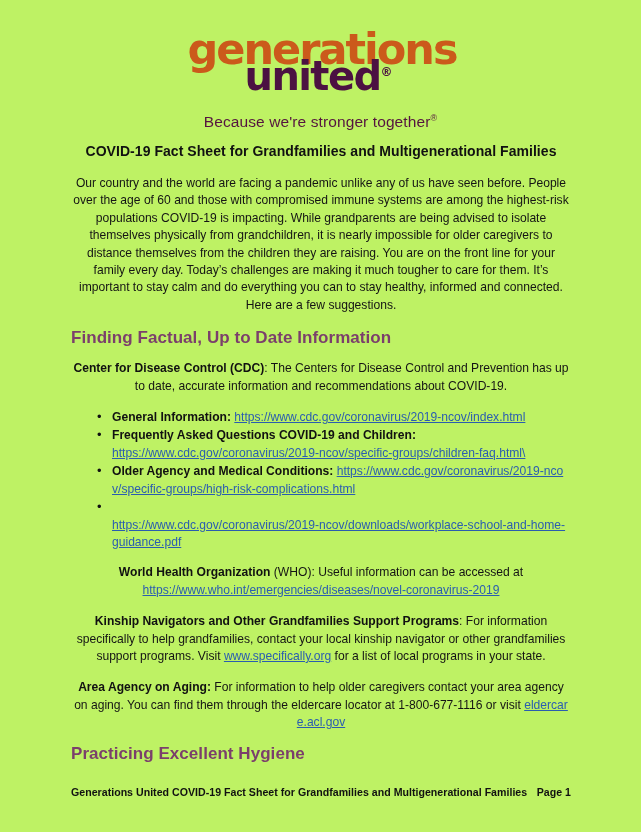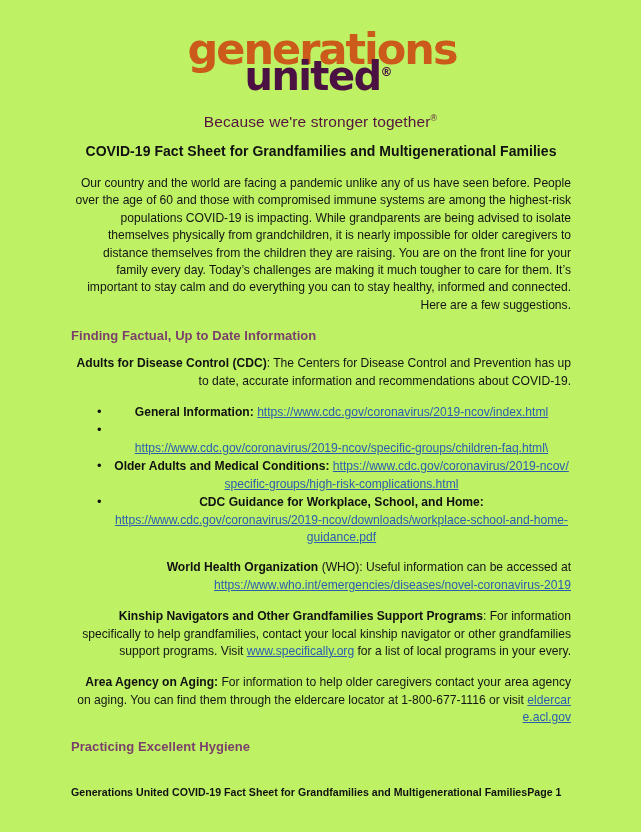--- a/index.html
+++ b/index.html
@@ -89,26 +89,26 @@
     font-size: 14px;
     color: #111111;
     letter-spacing: 0.05px;
     margin-bottom: 16px;
   }
   p.para {
     font-size: 12.1px;
     line-height: 17.4px;
     margin: 0 0 14px 0;
     color: #141414;
-    text-align: right;
+    text-align: center;
   }
   p.tight { margin-bottom: 12px; }
   .section-head {
     font-weight: 700;
-    font-size: 13px;
+    font-size: 17px;
     color: #7B3F6B;
     margin: 6px 0 12px 0;
     letter-spacing: 0.05px;
   }
   .section-head.last {
     margin-top: 10px;
     margin-bottom: 12px;
   }
   b, strong { font-weight: 700; color: #111; }
   a.link {
@@ -123,38 +123,38 @@
     margin: 0 0 13px 0;
     padding: 0 0 0 41px;
     list-style: none;
   }
   ul.bullets li {
     position: relative;
     font-size: 12.1px;
     line-height: 17.4px;
     margin-bottom: 1px;
     color: #141414;
-    text-align: center;
   }
   ul.bullets li:before {
     content: "\2022";
     position: absolute;
     left: -15px;
     top: -1px;
     font-size: 13px;
     color: #111;
   }
 
   
   .footer {
     position: absolute;
     left: 71px;
     top: 786px;
     width: 500px;
     display: flex;
+    justify-content: space-between;
     align-items: baseline;
     font-weight: 700;
     font-size: 10.6px;
     color: #111111;
     letter-spacing: 0.02px;
   }
   .footer .f-title { white-space: nowrap; }
   .footer .f-page { white-space: nowrap; }
 </style>
 </head>
@@ -171,33 +171,33 @@
   </div>
 
   <div class="content">
 
     <div class="doc-title">COVID-19 Fact Sheet for Grandfamilies and Multigenerational Families</div>
 
     <p class="para">Our country and the world are facing a pandemic unlike any of us have seen before. People over the age of 60 and those with compromised immune systems are among the highest-risk populations COVID-19 is impacting. While grandparents are being advised to isolate themselves physically from grandchildren, it is nearly impossible for older caregivers to distance themselves from the children they are raising. You are on the front line for your family every day. Today’s challenges are making it much tougher to care for them. It’s important to stay calm and do everything you can to stay healthy, informed and connected. Here are a few suggestions.</p>
 
     <div class="section-head">Finding Factual, Up to Date Information</div>
 
-    <p class="para"><b>Adults for Disease Control (CDC)</b><span>: The Centers for Disease Control and Prevention has up to date, accurate information and recommendations about COVID-19.</span></p>
+    <p class="para"><b>Center for Disease Control (CDC)</b><span>: The Centers for Disease Control and Prevention has up to date, accurate information and recommendations about COVID-19.</span></p>
 
     <ul class="bullets">
       <li><b>General Information:</b> <a class="link" href="#">https://www.cdc.gov/coronavirus/2019-ncov/index.html</a></li>
-      <li><br><a class="link" href="#">https://www.cdc.gov/coronavirus/2019-ncov/specific-groups/children-faq.html\</a></li>
-      <li><b>Older Adults and Medical Conditions:</b> <a class="link" href="#">https://www.cdc.gov/coronavirus/2019-ncov/specific-groups/high-risk-complications.html</a></li>
-      <li><b>CDC Guidance for Workplace, School, and Home:</b><br><a class="link" href="#">https://www.cdc.gov/coronavirus/2019-ncov/downloads/workplace-school-and-home-guidance.pdf</a></li>
+      <li><b>Frequently Asked Questions COVID-19 and Children:</b><br><a class="link" href="#">https://www.cdc.gov/coronavirus/2019-ncov/specific-groups/children-faq.html\</a></li>
+      <li><b>Older Agency and Medical Conditions:</b> <a class="link" href="#">https://www.cdc.gov/coronavirus/2019-ncov/specific-groups/high-risk-complications.html</a></li>
+      <li><br><a class="link" href="#">https://www.cdc.gov/coronavirus/2019-ncov/downloads/workplace-school-and-home-guidance.pdf</a></li>
     </ul>
 
     <p class="para"><b>World Health Organization</b><span> (WHO): Useful information can be accessed at </span><br><a class="link" href="#">https://www.who.int/emergencies/diseases/novel-coronavirus-2019</a></p>
 
 
-    <p class="para"><b>Kinship Navigators and Other Grandfamilies Support Programs</b><span>: For information specifically to help grandfamilies, contact your local kinship navigator or other grandfamilies support programs. Visit </span><a class="link" href="#">www.specifically.org</a><span> for a list of local programs in your every.</span></p>
+    <p class="para"><b>Kinship Navigators and Other Grandfamilies Support Programs</b><span>: For information specifically to help grandfamilies, contact your local kinship navigator or other grandfamilies support programs. Visit </span><a class="link" href="#">www.specifically.org</a><span> for a list of local programs in your state.</span></p>
 
     <p class="para tight"><b>Area Agency on Aging:</b><span> For information to help older caregivers contact your area agency on aging. You can find them through the eldercare locator at 1-800-677-1116 or visit </span><a class="link" href="#">eldercare.acl.gov</a></p>
 
     <div class="section-head last">Practicing Excellent Hygiene</div>
 
   </div>
 
   <div class="footer">
     <span class="f-title">Generations United COVID-19 Fact Sheet for Grandfamilies and Multigenerational Families</span>
     <span class="f-page">Page 1</span>

